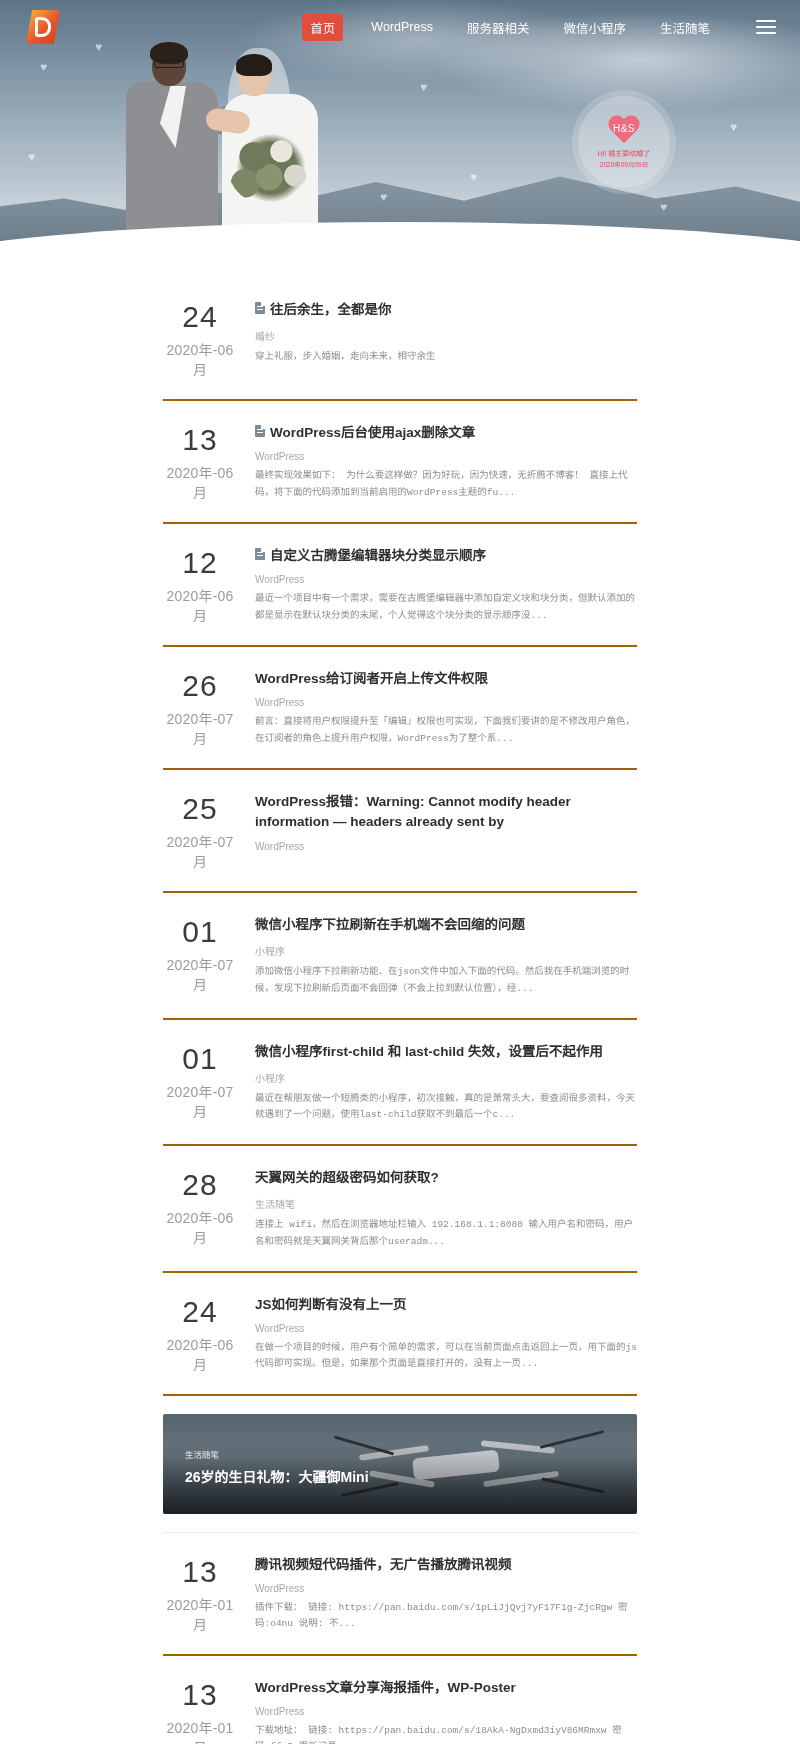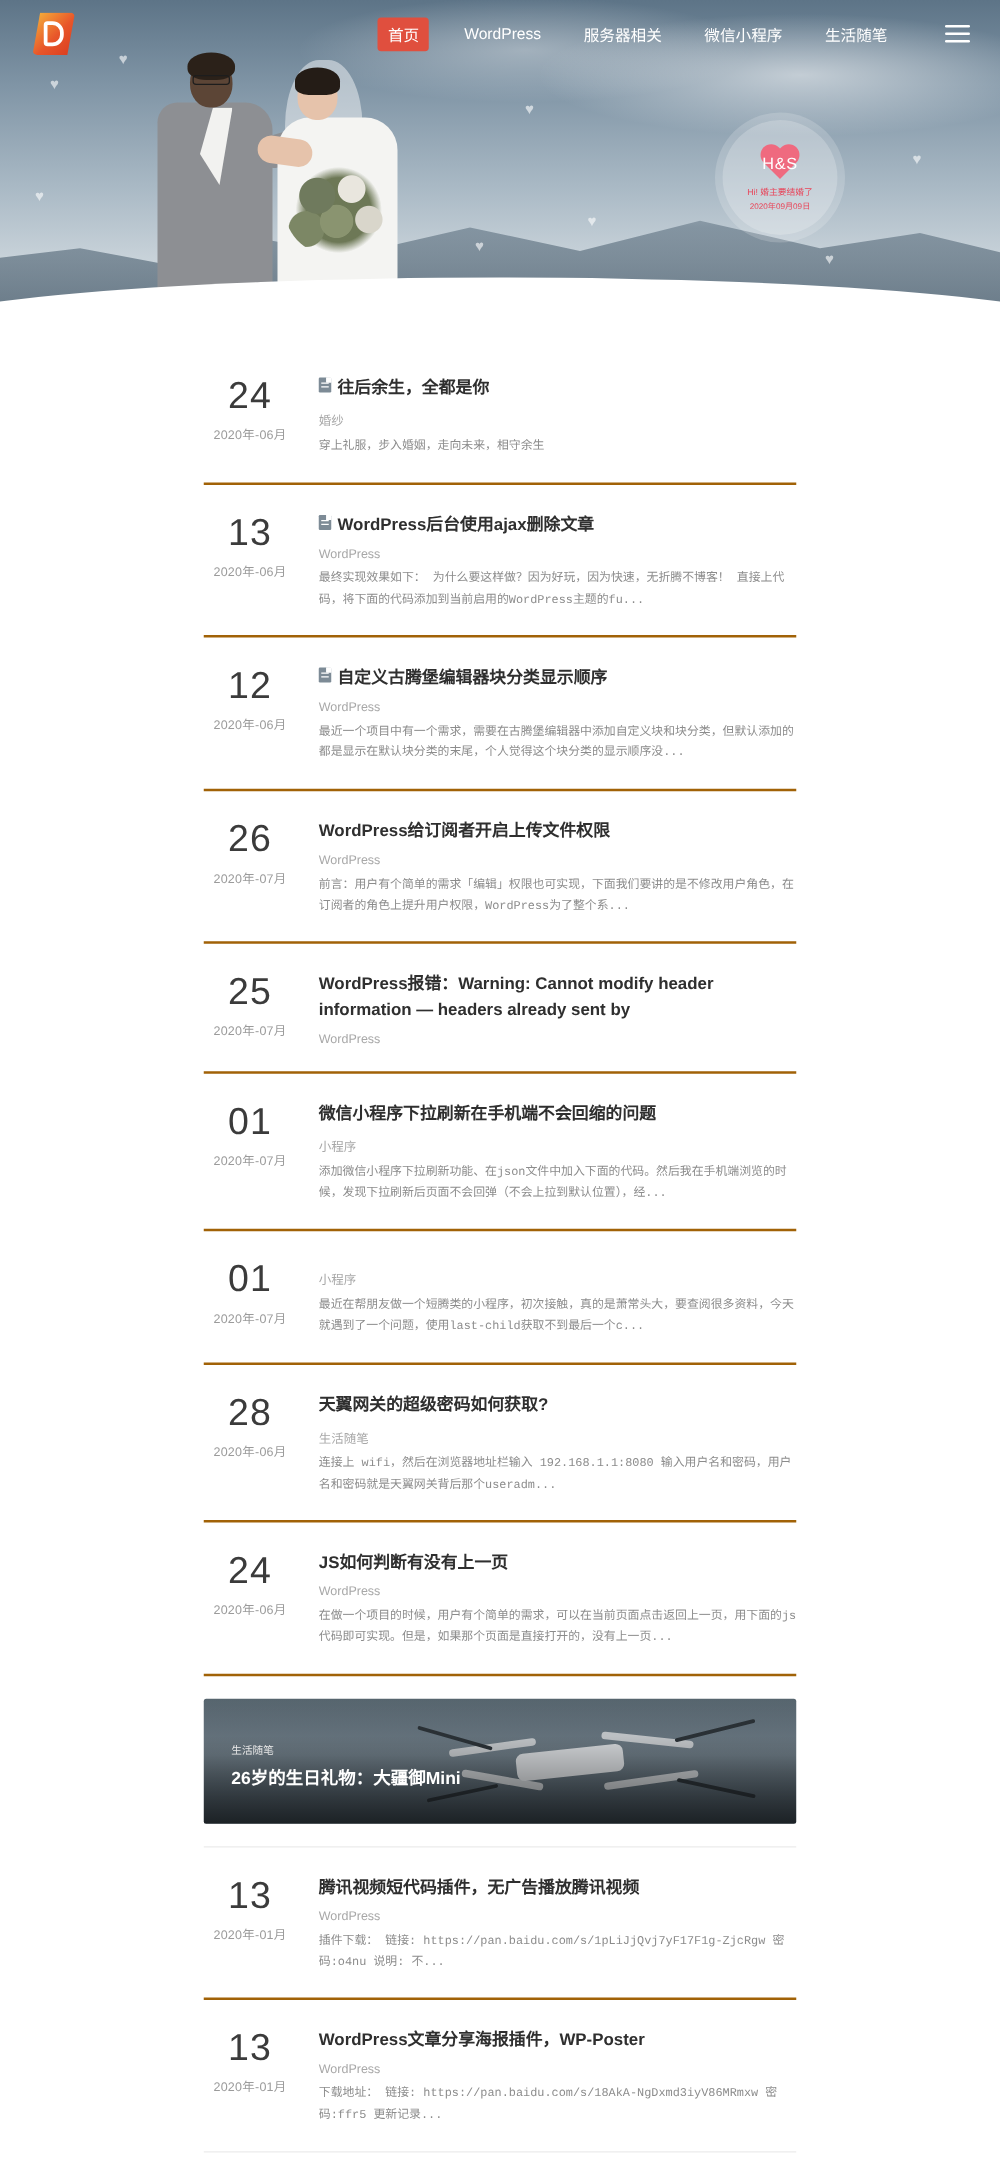--- a/index.html
+++ b/index.html
@@ -110,41 +110,41 @@
     position: relative; width: 34px; height: 30px; margin-bottom: 2px;
   }
   .heart-badge .heart:before, .heart-badge .heart:after {
     content:""; position:absolute; top:0; width:17px; height:27px;
     background:#ef6a7f; border-radius: 17px 17px 0 0;
   }
   .heart-badge .heart:before { left:17px; transform: rotate(-45deg); transform-origin: 0 100%; }
   .heart-badge .heart:after  { left:0;  transform: rotate(45deg);  transform-origin: 100% 100%; }
   .heart-badge .heart em {
     position:absolute; left:0; right:0; top:7px; text-align:center;
-    font-style: normal; font-size: 13px; color:#fff; z-index:3; letter-spacing: .5px;
+    font-style: normal; font-size: 10px; color:#fff; z-index:3; letter-spacing: .5px;
   }
   .badge-line1 { font-size: 7px; color:#e8465a; }
   .badge-line2 { font-size: 6.5px; color:#e8465a; margin-top:1px; }
 
   
   .container { width: 800px; padding: 0 163px; }
   .post-list { padding-top: 10px; }
   .post {
     display: flex; align-items: flex-start;
     border-bottom: 2px solid #a16207;
     padding: 22px 0 20px 0;
   }
   .post:last-child { border-bottom: 1px solid #ececec; }
   .post-date {
     width: 74px; flex: 0 0 74px; text-align: center; padding-top: 2px;
   }
   .post-day {
     font-size: 30px; color: #3b3b3b; line-height: 1; font-weight: 400; letter-spacing: 1px;
   }
-  .post-ym { font-size: 10px; color: #9b9b9b; margin-top: 7px; letter-spacing: .2px; }
+  .post-ym { font-size: 14px; color: #9b9b9b; margin-top: 7px; letter-spacing: .2px; }
   .post-main { flex: 1; padding-left: 18px; }
   .post-title {
     font-size: 13.5px; color: #2f2f2f; line-height: 1.5; font-weight: 600;
     display: flex; align-items: flex-start; gap: 5px;
   }
   .post-title .doc-icon { flex: 0 0 auto; margin-top: 2px; }
   .post-cat { font-size: 10px; color: #a8a8a8; margin-top: 8px; }
   .post-excerpt {
     font-size: 9.5px; color: #8c8c8c; line-height: 1.75; margin-top: 6px; font-family: Liberation Mono, monospace;
   }
@@ -310,21 +310,21 @@
     <div class="post">
       <div class="post-date">
         <div class="post-day">26</div>
         <div class="post-ym">2020年-07月</div>
       </div>
       <div class="post-main">
         <div class="post-title">
           <span>WordPress给订阅者开启上传文件权限</span>
         </div>
         <div class="post-cat">WordPress</div>
-        <div class="post-excerpt">前言：用户有个简单的需求「编辑」权限也可实现，下面我们要讲的是不修改用户角色，在订阅者的角色上提升用户权限，WordPress为了整个系...</div>
+        <div class="post-excerpt">前言：直接将用户权限提升至「编辑」权限也可实现，下面我们要讲的是不修改用户角色，在订阅者的角色上提升用户权限，WordPress为了整个系...</div>
       </div>
     </div>
 
     <div class="post">
       <div class="post-date">
         <div class="post-day">25</div>
         <div class="post-ym">2020年-07月</div>
       </div>
       <div class="post-main">
         <div class="post-title">
@@ -347,20 +347,23 @@
         <div class="post-excerpt">添加微信小程序下拉刷新功能、在json文件中加入下面的代码。然后我在手机端浏览的时候，发现下拉刷新后页面不会回弹（不会上拉到默认位置），经...</div>
       </div>
     </div>
 
     <div class="post">
       <div class="post-date">
         <div class="post-day">01</div>
         <div class="post-ym">2020年-07月</div>
       </div>
       <div class="post-main">
+        <div class="post-title">
+          <span>微信小程序first-child 和 last-child 失效，设置后不起作用</span>
+        </div>
         <div class="post-cat">小程序</div>
         <div class="post-excerpt">最近在帮朋友做一个短腾类的小程序，初次接触，真的是萧常头大，要查阅很多资料，今天就遇到了一个问题，使用last-child获取不到最后一个c...</div>
       </div>
     </div>
 
     <div class="post">
       <div class="post-date">
         <div class="post-day">28</div>
         <div class="post-ym">2020年-06月</div>
       </div>

